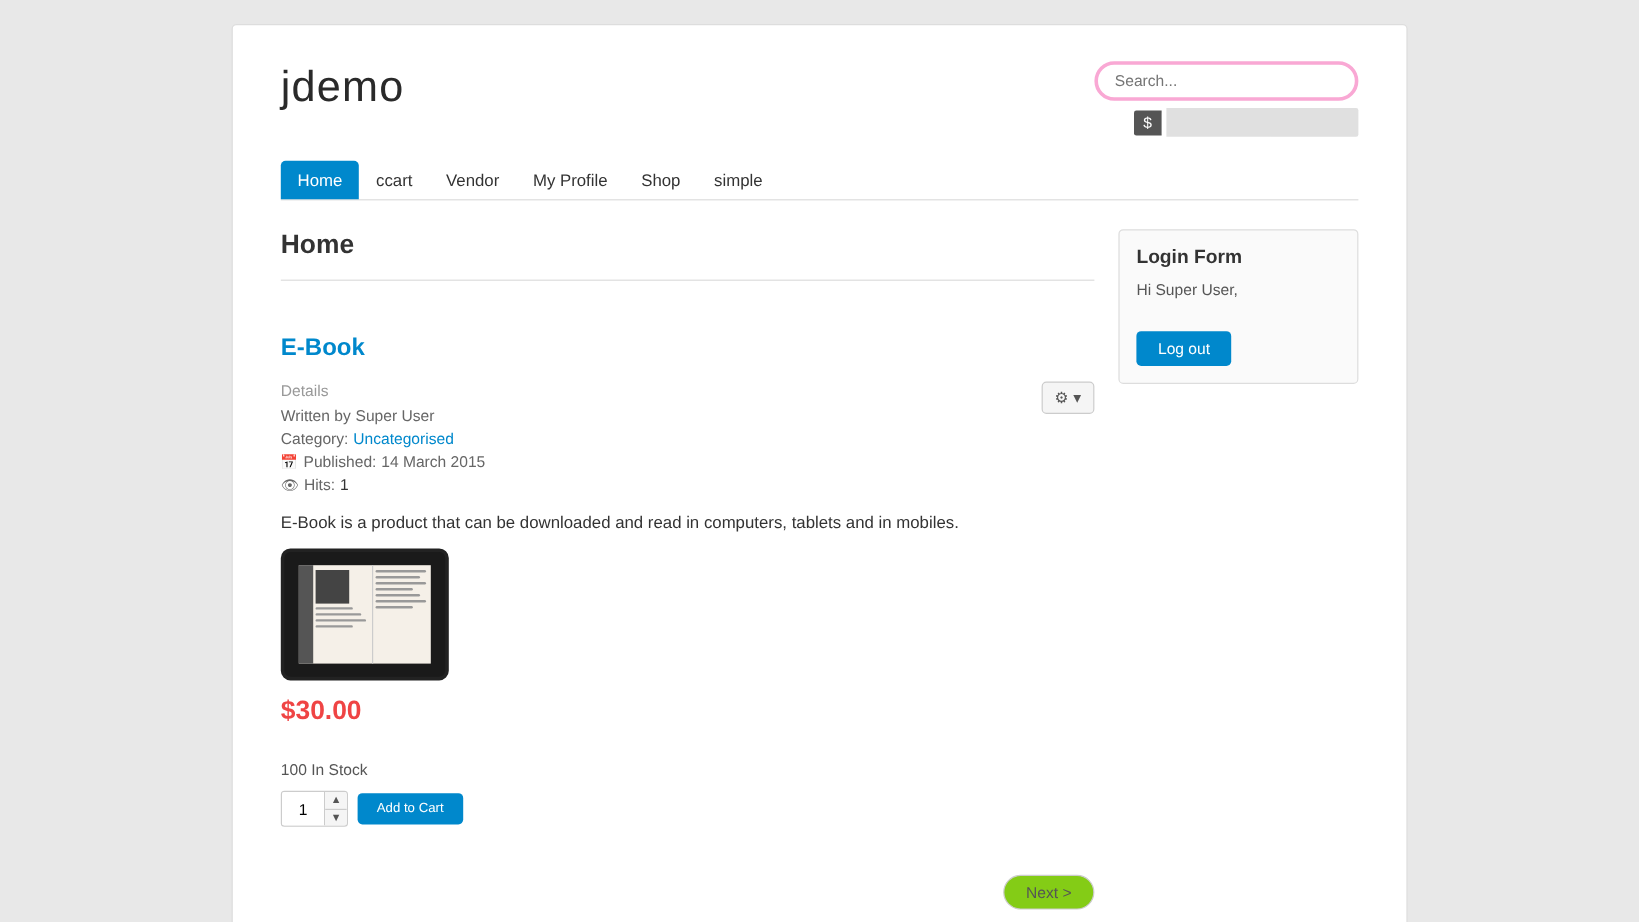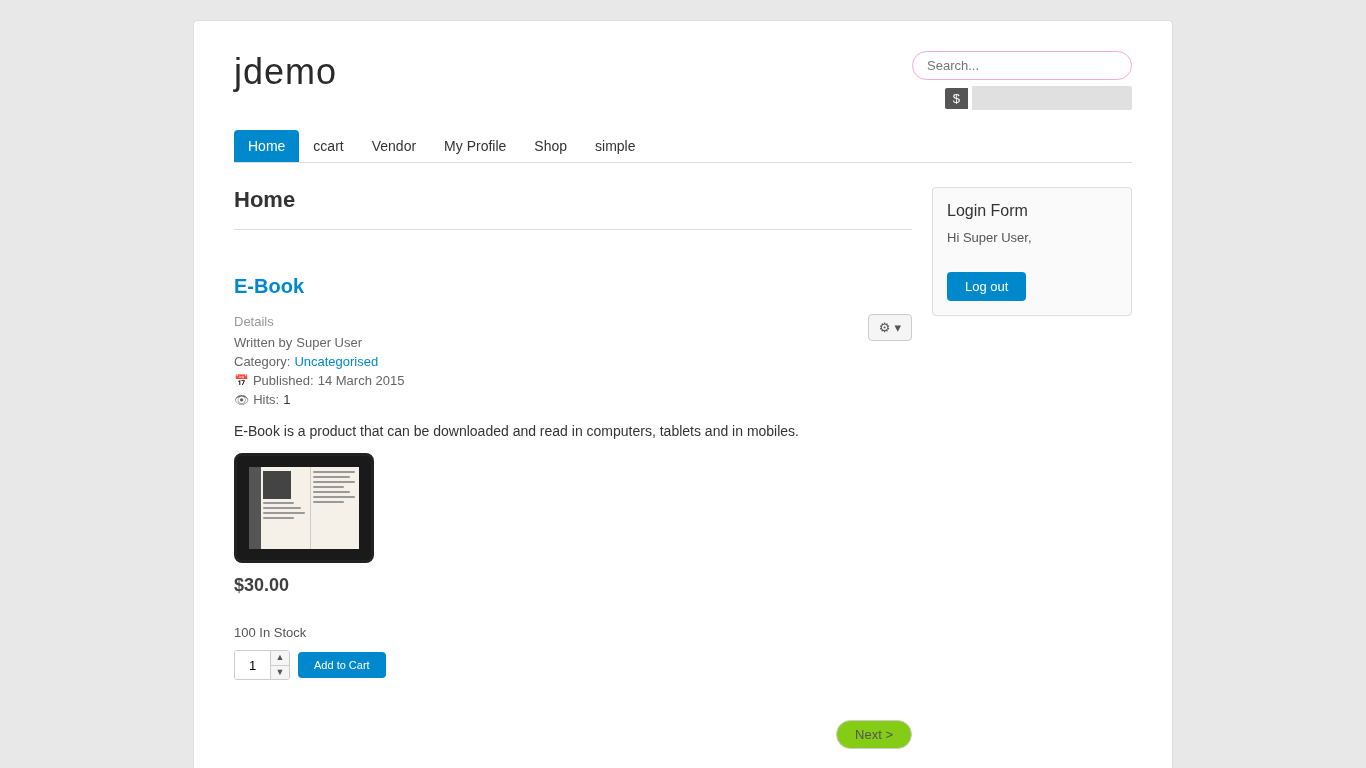--- a/index.html
+++ b/index.html
@@ -31,21 +31,21 @@
       font-weight: normal;
       letter-spacing: 1px;
     }
     .header-right {
       display: flex;
       flex-direction: column;
       align-items: flex-end;
       gap: 6px;
     }
     .search-box {
-      border: 1px solid #f9a8d4;
+      border: 3px solid #f9a8d4;
       border-radius: 20px;
       padding: 6px 14px;
       width: 220px;
       font-size: 13px;
       color: #999;
       outline: none;
     }
     .cart-bar {
       display: flex;
       align-items: center;
@@ -200,23 +200,23 @@
     .book-line.medium { width: 85%; }
     .book-line.long { width: 95%; }
     .book-image-block {
       width: 28px;
       height: 28px;
       background: #444;
       margin-bottom: 3px;
     }
     
     .price {
-      font-size: 18px;
+      font-size: 22px;
       font-weight: bold;
-      color: #404040;
+      color: #ef4444;
       margin-bottom: 4px;
     }
     .stock {
       font-size: 13px;
       color: #555;
       margin-bottom: 10px;
       margin-top: 29px;
     }
     
     .cart-row {
@@ -285,21 +285,21 @@
     
     .login-form-box {
       border: 1px solid #ddd;
       border-radius: 4px;
       padding: 14px;
       background: #fafafa;
     }
     .login-form-title {
       font-size: 16px;
       color: #333;
-      font-weight: normal;
+      font-weight: bold;
       margin-bottom: 10px;
     }
     .login-greeting {
       font-size: 13px;
       color: #555;
       margin-bottom: 12px;
     }
     .logout-btn {
       background: #0088cc;
       color: #fff;

